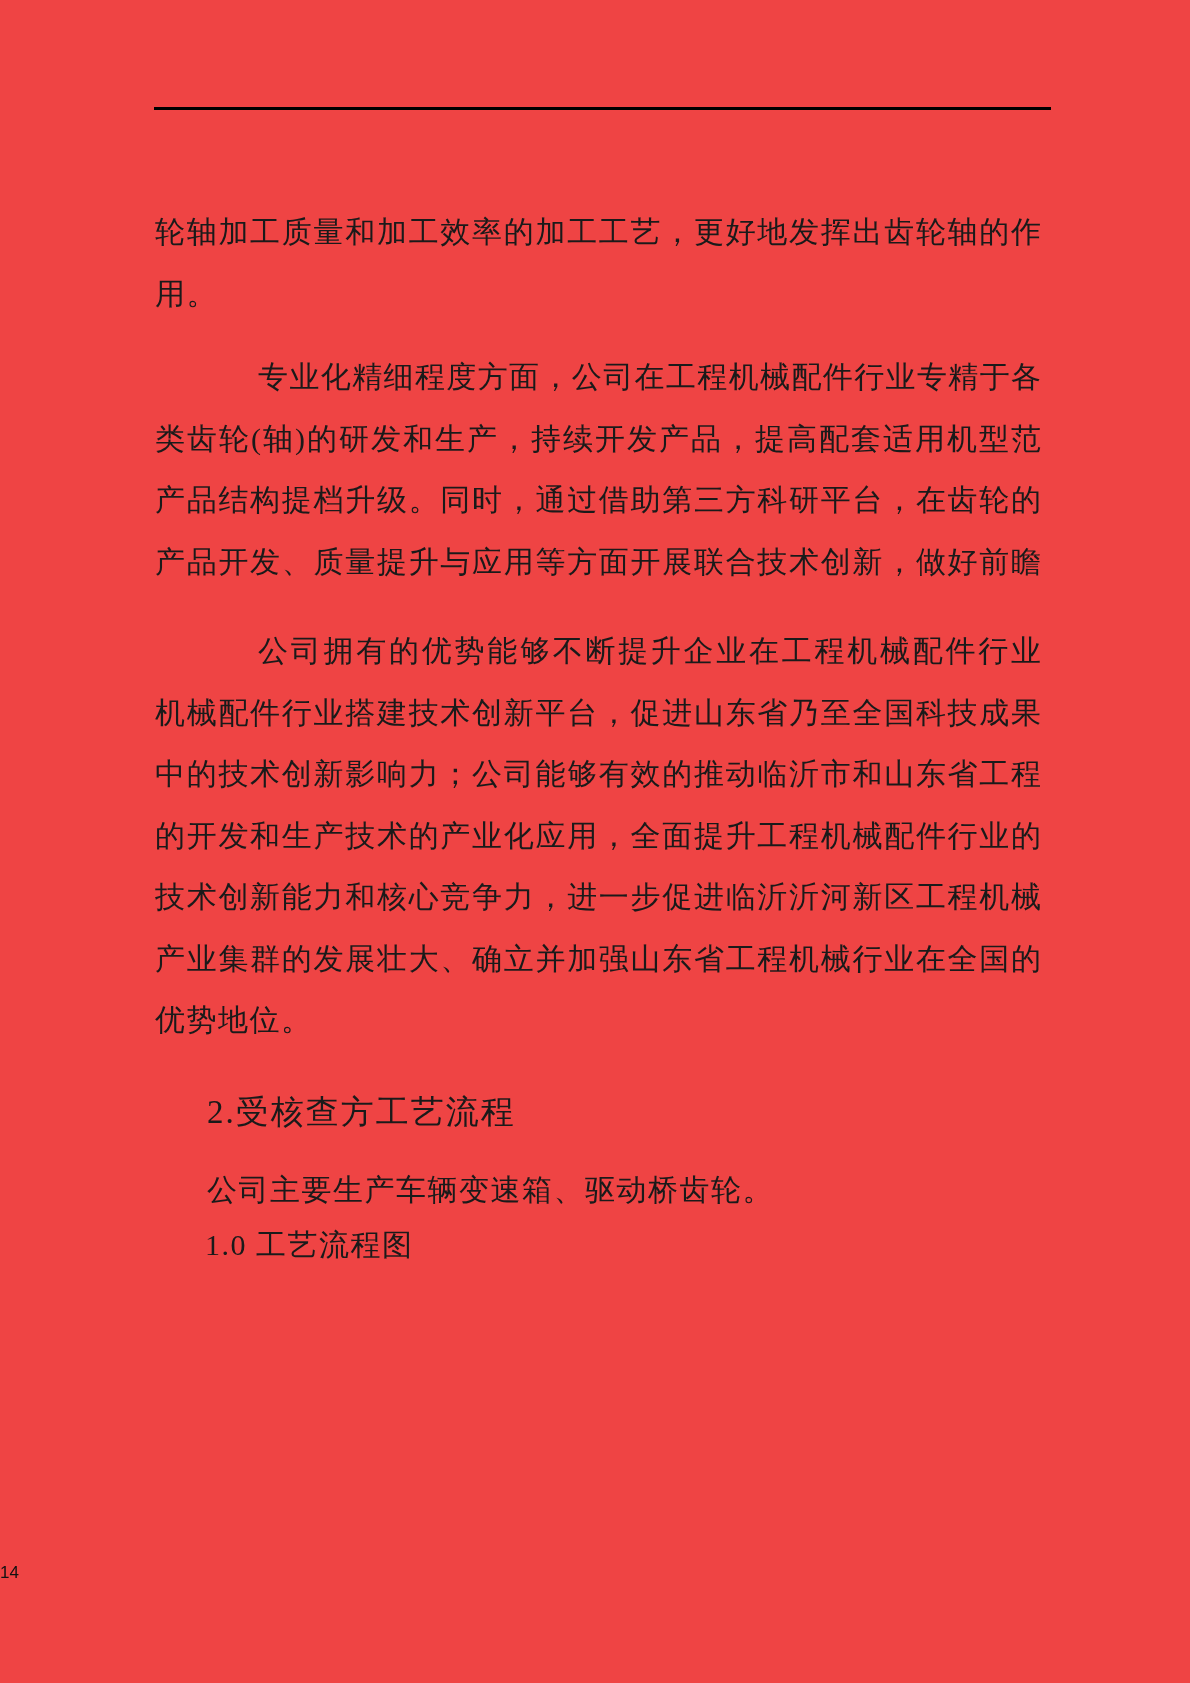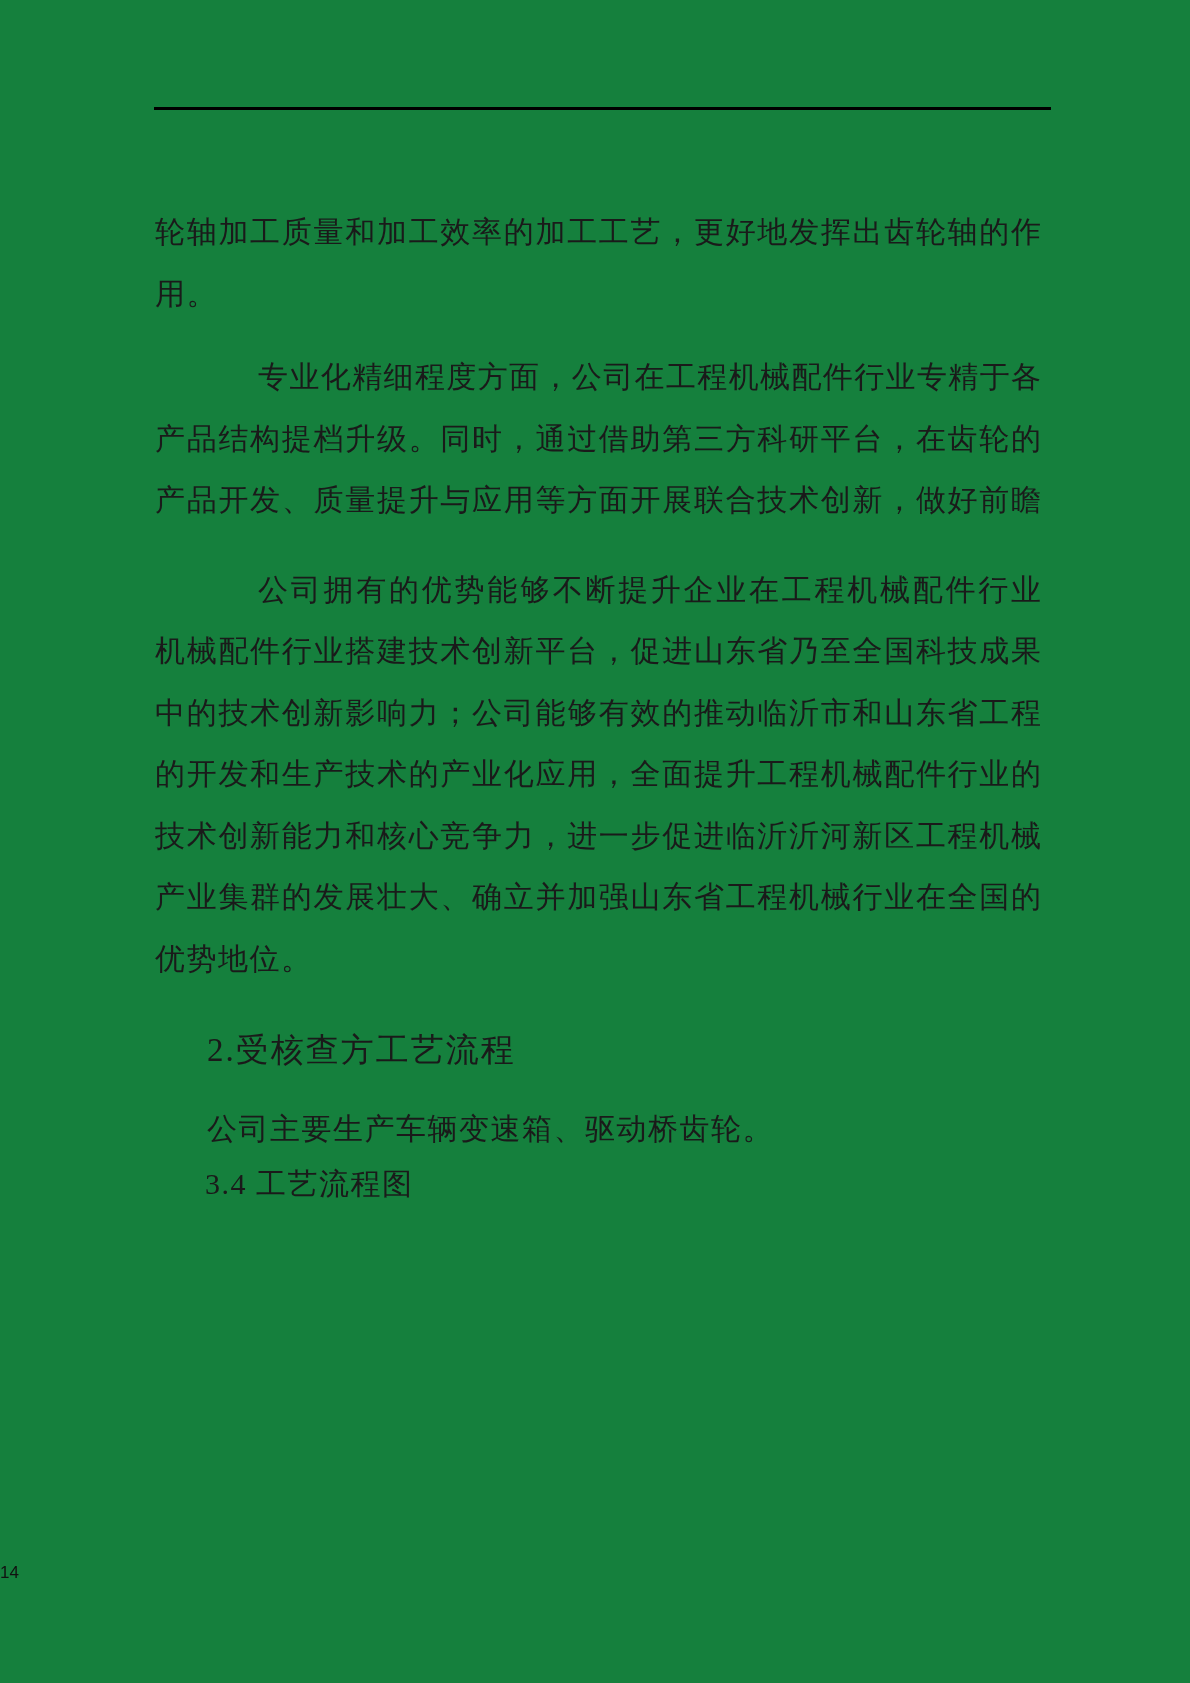--- a/index.html
+++ b/index.html
@@ -1,21 +1,21 @@
 <!DOCTYPE html>
 <html><head>
 <meta charset="utf-8">
 <style>
   * { margin: 0; padding: 0; box-sizing: border-box; }
   html, body { width: 1190px; background: #ffffff; }
   .page {
     position: relative;
     width: 1190px;
     height: 1683px;
-    background: #15803d;
+    background: #ef4444;
     color: #1a1a1a;
     font-family: "Liberation Serif", "DejaVu Serif", serif;
     overflow: hidden;
   }
   .header-rule {
     position: absolute;
     left: 154px;
     top: 107px;
     width: 897px;
     height: 3px;
@@ -85,37 +85,38 @@
 
   <div class="content">
 
     <div class="para1">
       <div class="line fill">轮轴加工质量和加工效率的加工工艺，更好地发挥出齿轮轴的作</div>
       <div class="line">用。</div>
     </div>
 
     <div class="para2">
       <div class="line fill indent">专业化精细程度方面，公司在工程机械配件行业专精于各</div>
+      <div class="line fill">类齿轮(轴)的研发和生产，持续开发产品，提高配套适用机型范</div>
       <div class="line fill">产品结构提档升级。同时，通过借助第三方科研平台，在齿轮的</div>
       <div class="line fill">产品开发、质量提升与应用等方面开展联合技术创新，做好前瞻</div>
     </div>
 
     <div class="para3">
       <div class="line fill indent">公司拥有的优势能够不断提升企业在工程机械配件行业</div>
       <div class="line fill">机械配件行业搭建技术创新平台，促进山东省乃至全国科技成果</div>
       <div class="line fill">中的技术创新影响力；公司能够有效的推动临沂市和山东省工程</div>
       <div class="line fill">的开发和生产技术的产业化应用，全面提升工程机械配件行业的</div>
       <div class="line fill">技术创新能力和核心竞争力，进一步促进临沂沂河新区工程机械</div>
       <div class="line fill">产业集群的发展壮大、确立并加强山东省工程机械行业在全国的</div>
       <div class="line">优势地位。</div>
     </div>
 
     <div class="section-heading">2.受核查方工艺流程</div>
 
     <div class="para4">公司主要生产车辆变速箱、驱动桥齿轮。</div>
 
-    <div class="subsection-heading">3.4 工艺流程图</div>
+    <div class="subsection-heading">1.0 工艺流程图</div>
 
   </div>
 
   <div class="page-number">14</div>
 
 </div>
 
 </body></html>

